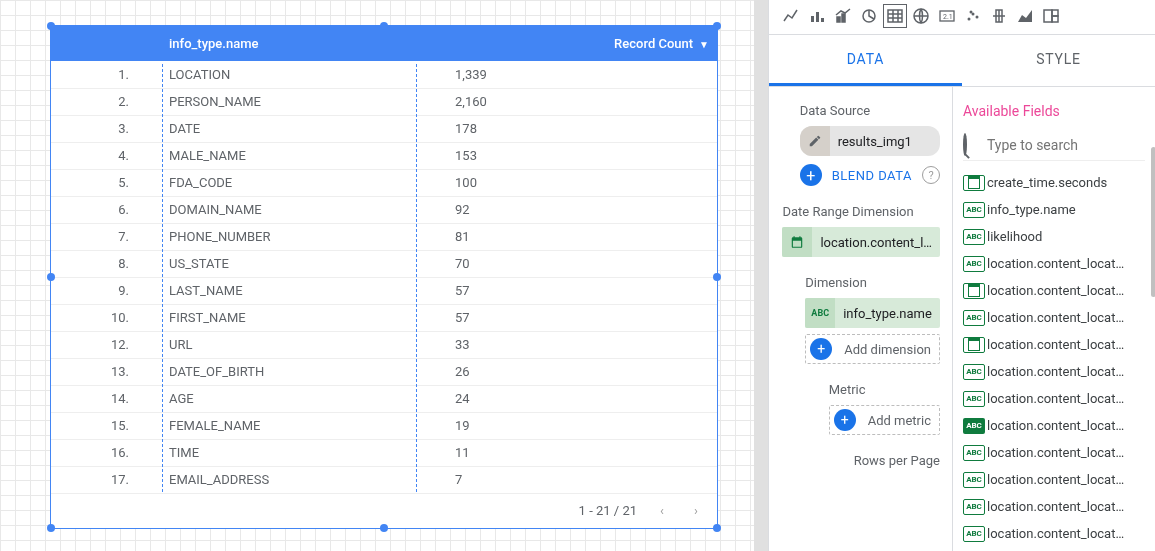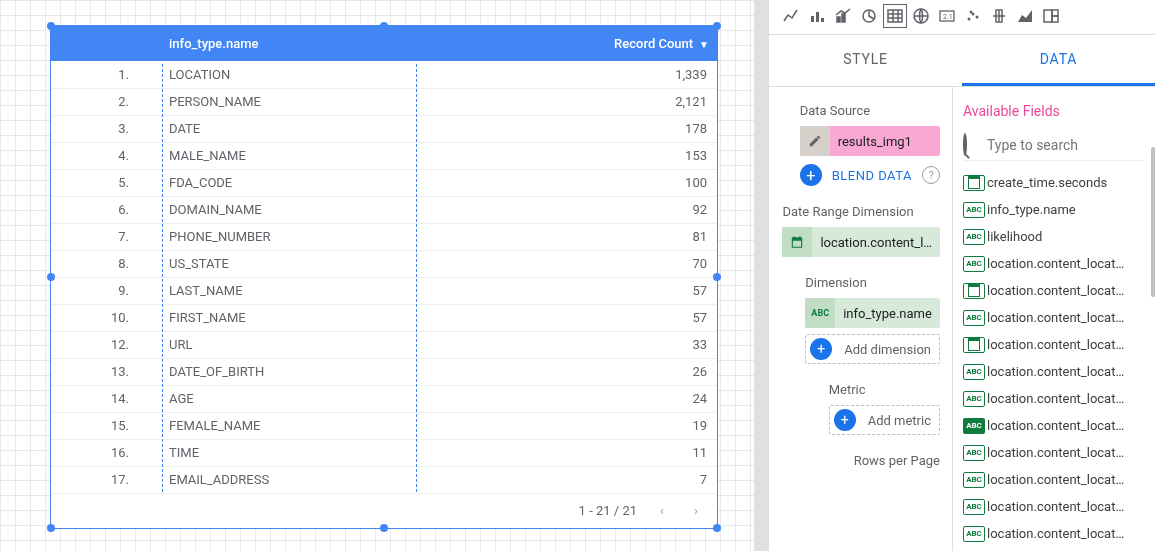--- a/index.html
+++ b/index.html
@@ -13,42 +13,42 @@
 .h.ml{top:50%;left:-4px;margin-top:-4px}.h.mr{top:50%;right:-4px;margin-top:-4px}
 table { width:100%; border-collapse:collapse; font-size:13px; color:#5f6368; }
 thead { background:#4285F4; color:#fff; }
 th { padding:10px 8px; text-align:left; font-weight:500; font-size:13px; }
 th.num-col { width:110px; }
 th.count-col { text-align:right; }
 th.count-col .arrow { font-size:10px; margin-left:6px; }
 tbody tr { height:27px; border-bottom:1px solid #eee; }
 td { padding:0 8px; }
 td.idx { text-align:right; padding-right:32px; width:110px; }
-td.rc { text-align:right; padding-right:10px; }
+td.rc { padding-right:10px; }
 .col-line { position:absolute; top:38px; bottom:36px; border-left:1px dashed #4285F4; }
 .cl1{left:111px}.cl2{left:365px}
 .pager { display:flex; align-items:center; justify-content:flex-end; gap:16px; padding:8px 12px; color:#5f6368; font-size:13px; }
 .pager .pbtn { width:18px; height:18px; display:flex; align-items:center; justify-content:center; cursor:pointer; color:#9e9e9e; }
 
 .right { flex:1; border-left:1px solid #dadce0; display:flex; flex-direction:column; }
 .chart-icons { display:flex; gap:2px; padding:4px 10px 6px; border-bottom:1px solid #dadce0;align-items:flex-end; }
 .chart-icons .ci { width:24px; height:24px; display:flex; align-items:center; justify-content:center; color:#5f6368; cursor:pointer; border:1px solid transparent; }
 .chart-icons .ci.sel { border:1px solid #5f6368; }
 .tabs { display:flex; border-bottom:1px solid #dadce0; }
 .tab { flex:1; text-align:center; padding:16px; font-size:14px; letter-spacing:.8px; color:#5f6368; cursor:pointer; }
 .tab.active { color:#1a73e8; border-bottom:3px solid #1a73e8; }
 .panels { flex:1; display:flex; overflow:hidden; }
 .panel-left { width:184px; border-right:1px solid #dadce0; padding:16px 12px; display:flex; flex-direction:column; gap:18px; overflow-y:auto;align-items:flex-end; }
 .panel-right { flex:1; padding:16px 10px; overflow-y:auto; position:relative; }
 .panel-right::after { content:""; position:absolute; right:-1px; top:60px; width:5px; height:150px; background:#c0c0c0; border-radius:3px; }
 .sec-label { font-size:13px; color:#5f6368; margin-bottom:8px; }
 .chip { display:flex; align-items:center; height:30px; font-size:13px; color:#202124; border-radius:2px; overflow:hidden; }
 .chip .ico { width:30px; height:30px; display:flex; align-items:center; justify-content:center; font-size:14px; }
 .chip .txt { flex:1; padding:0 8px; overflow:hidden; text-overflow:ellipsis; white-space:nowrap; }
-.chip.source { background:#f9a8d4; }
+.chip.source { background:#e5e5e5;border-radius:12px; }
 .chip.source .ico { background:#d5d0ca; }
 .chip.green { background:#d7ead9; }
 .chip.green .ico { background:#c1dec4; color:#0f7b3e; }
 .chip.abc { background:#d7ead9; }
 .chip.abc .ico { background:#c1dec4; color:#0f7b3e; font-size:9px; font-weight:700; }
 .chip.blue { background:#d2e3fc; }
 .chip.blue .ico { background:#b8d3f8; color:#1967d2; font-size:9px; font-weight:700; }
 .chip.dash { border:1px dashed #bdbdbd; background:#fff; color:#5f6368; }
 .chip.dash .ico { width:22px; height:22px; border-radius:50%; background:#1a73e8; color:#fff; margin:4px; }
 .blend-row { display:flex; align-items:center; gap:10px; }
@@ -94,21 +94,21 @@
       </thead>
       <tbody id="tbody">
           <tr>
             <td class="idx">1.</td>
             <td>LOCATION</td>
             <td class="rc">1,339</td>
           </tr>
           <tr>
             <td class="idx">2.</td>
             <td>PERSON_NAME</td>
-            <td class="rc">2,121</td>
+            <td class="rc">2,160</td>
           </tr>
           <tr>
             <td class="idx">3.</td>
             <td>DATE</td>
             <td class="rc">178</td>
           </tr>
           <tr>
             <td class="idx">4.</td>
             <td>MALE_NAME</td>
             <td class="rc">153</td>
@@ -250,22 +250,22 @@
     <div class="ci">
         <svg width="18" height="18" viewBox="0 0 18 18" fill="none" stroke="#5f6368" stroke-width="1.5">
           <rect x="2" y="3" width="8" height="12"></rect>
           <rect x="10" y="3" width="6" height="6"></rect>
           <rect x="10" y="9" width="6" height="6"></rect>
         </svg>
       </div>
   </div>
 
   <div class="tabs">
+    <div class="tab active">DATA</div>
     <div class="tab">STYLE</div>
-    <div class="tab active">DATA</div>
   </div>
 
   <div class="panels">
     <div class="panel-left">
       <div>
         <div class="sec-label">Data Source</div>
         <div class="chip source">
           <span class="ico">
               <svg class="pencil" viewBox="0 0 24 24" fill="#5f6368">
                 <path d="M3 17.25V21h3.75L17.81 9.94l-3.75-3.75L3 17.25zM20.71 7.04a1 1 0 000-1.41l-2.34-2.34a1 1 0 00-1.41 0l-1.83 1.83 3.75 3.75 1.83-1.83z"></path>

